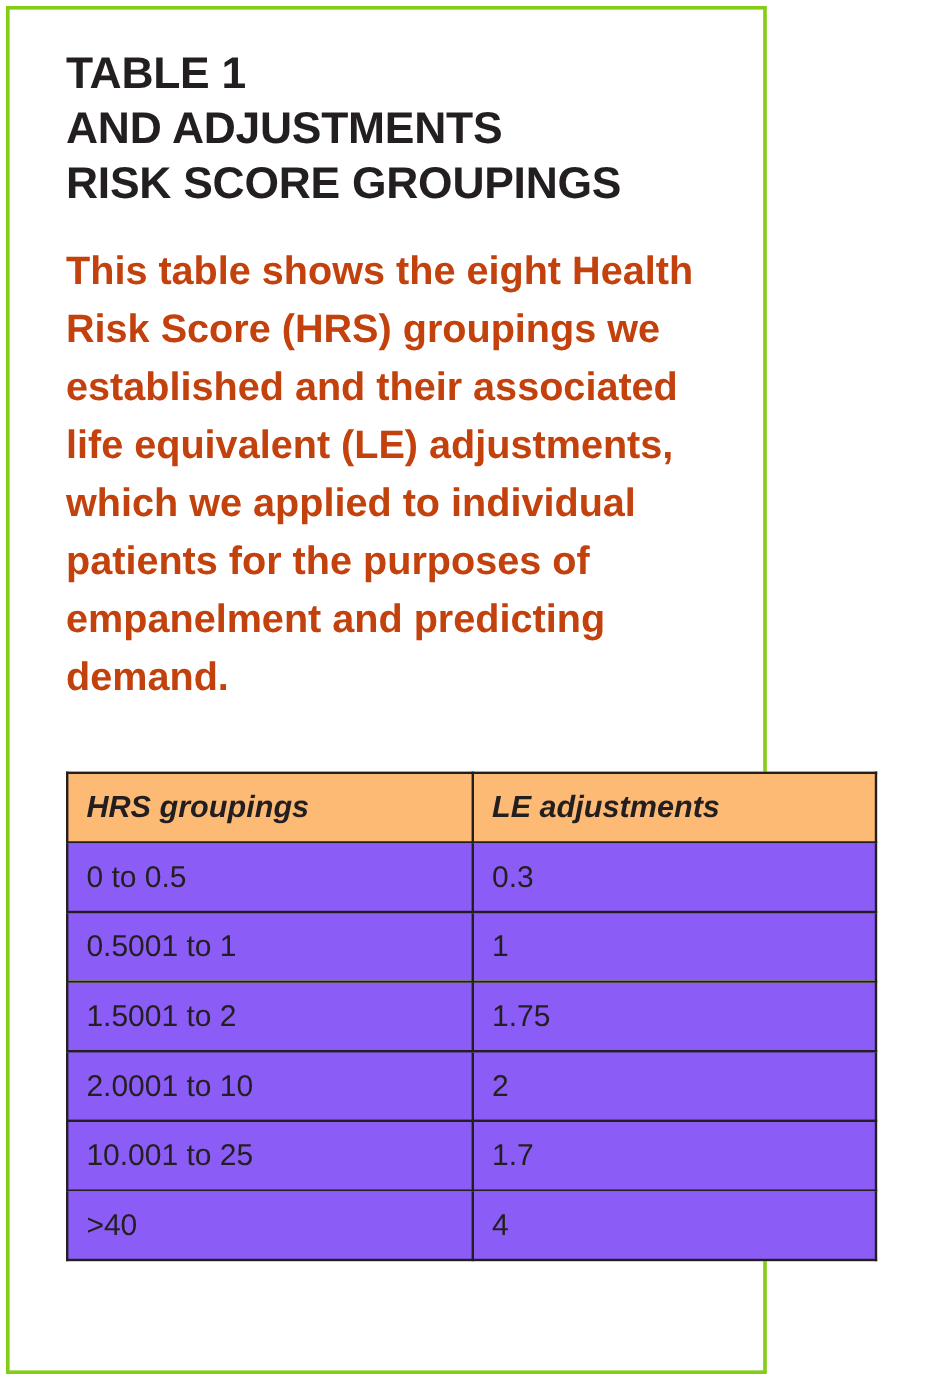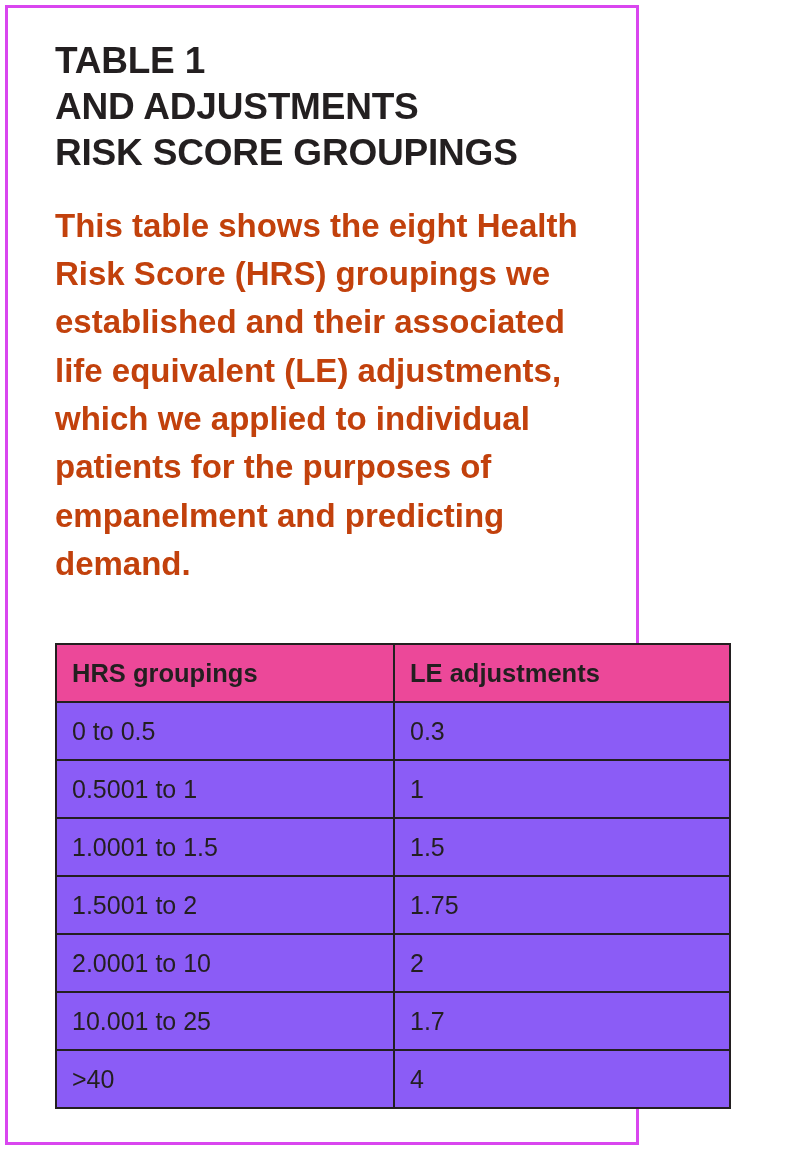--- a/index.html
+++ b/index.html
@@ -14,21 +14,21 @@
     color: #231f20;
     overflow: hidden;
   }
 
   .figure-frame {
     position: absolute;
     left: 5px;
     top: 5px;
     width: 634px;
     height: 1140px;
-    border: 3px solid #d946ef;
+    border: 3px solid #84cc16;
     background: #ffffff;
     box-sizing: border-box;
   }
 
   .figure-inner {
     position: absolute;
     left: 47px;
     top: 30px;
     right: 42px;
   }
@@ -79,23 +79,24 @@
     text-align: left;
     vertical-align: middle;
     font-size: 25px;
     color: #231f20;
     box-sizing: border-box;
     overflow: hidden;
     white-space: nowrap;
   }
 
   table.data-table thead th {
-    background: #ec4899;
+    background: #fdba74;
     font-weight: bold;
     font-size: 25.5px;
+    font-style: italic;
   }
 
   table.data-table tbody td {
     background: #8b5cf6;
     font-weight: normal;
   }
 </style>
 </head>
 <body>
 
@@ -125,24 +126,20 @@
         <tbody>
           <tr>
             <td>0 to 0.5</td>
             <td>0.3</td>
           </tr>
           <tr>
             <td>0.5001 to 1</td>
             <td>1</td>
           </tr>
           <tr>
-            <td>1.0001 to 1.5</td>
-            <td>1.5</td>
-          </tr>
-          <tr>
             <td>1.5001 to 2</td>
             <td>1.75</td>
           </tr>
           <tr>
             <td>2.0001 to 10</td>
             <td>2</td>
           </tr>
           <tr>
             <td>10.001 to 25</td>
             <td>1.7</td>

